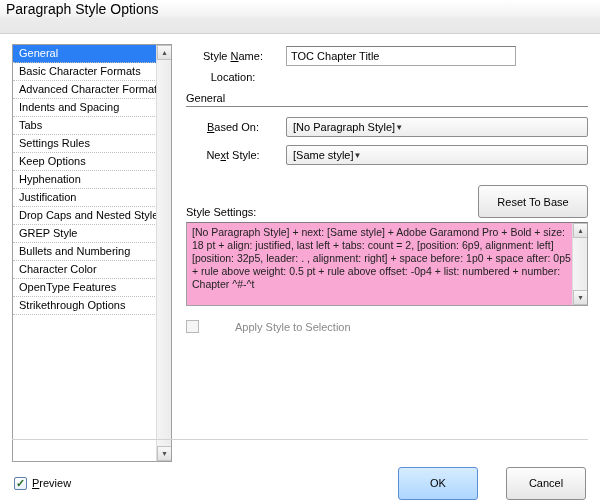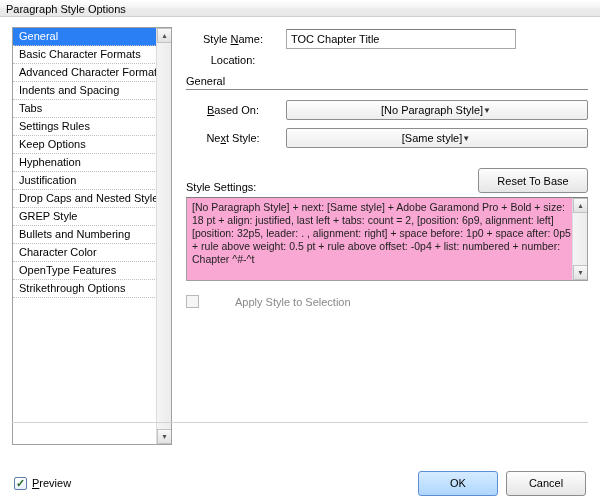--- a/index.html
+++ b/index.html
@@ -9,26 +9,26 @@
     font-size: 11px;
     background: #fff;
     color: #000;
     width: 600px;
     height: 502px;
     overflow: hidden;
   }
 
   
   .titlebar {
-    height: 17px;
+    height: 34px;
     background: linear-gradient(to bottom, #ffffff 0%, #f4f4f4 45%, #ececec 55%, #e7e7e7 100%);
     border-bottom: 1px solid #d0d0d0;
     padding-left: 6px;
     line-height: 18px;
-    font-size: 11px;
+    font-size: 14px;
   }
 
   .content {
     position: relative;
     height: 444px;
     padding: 10px 12px 0 12px;
   }
 
   .cols { display: flex; gap: 14px; height: 418px; }
 
@@ -104,35 +104,35 @@
   }
 
   .dropdown {
     flex: 1;
     height: 20px;
     border: 1px solid #8d8d8d;
     border-radius: 2px;
     background: linear-gradient(to bottom,#fdfdfd,#ededed);
     display: flex;
     align-items: center;
-    justify-content: center;
+    justify-content: flex-start;
     padding: 0 8px 0 6px;
   }
   .dropdown .dd-arrow {
     font-size: 8px;
     color: #333;
   }
 
   .settings-row {
     display: flex; align-items: flex-end; justify-content: space-between;
     margin-top: 18px;
   }
 
   .btn {
-    height: 25px;
+    height: 33px;
     min-width: 75px;
     padding: 0 10px;
     border: 1px solid #8d8d8d;
     border-radius: 3px;
     background: linear-gradient(to bottom,#fdfdfd,#e6e6e6);
     font: inherit;
     cursor: default;
     text-align: center;
     display: inline-flex;
     align-items: center;
@@ -207,21 +207,21 @@
   }
   .footer .preview-cb .cbx {
     width: 13px; height: 13px;
     border: 1px solid #5d7fa8;
     border-radius: 2px;
     background: linear-gradient(to bottom,#fefefe,#e8f0fa);
     display: flex; align-items: center; justify-content: center;
     margin-right: 5px;
     color: #2a6b2a; font-size: 11px; line-height: 1; font-weight: bold;
   }
-  .footer .right-btns { margin-left: auto; display: flex; gap: 8px; }
+  .footer .right-btns { margin-left: auto; display: flex; gap: 28px; }
   .footer .right-btns .btn { min-width: 80px; }
 </style>
 </head>
 <body>
 
 <div class="titlebar">
   <span>Paragraph Style Options</span>
 </div>
 
 <div class="content">

